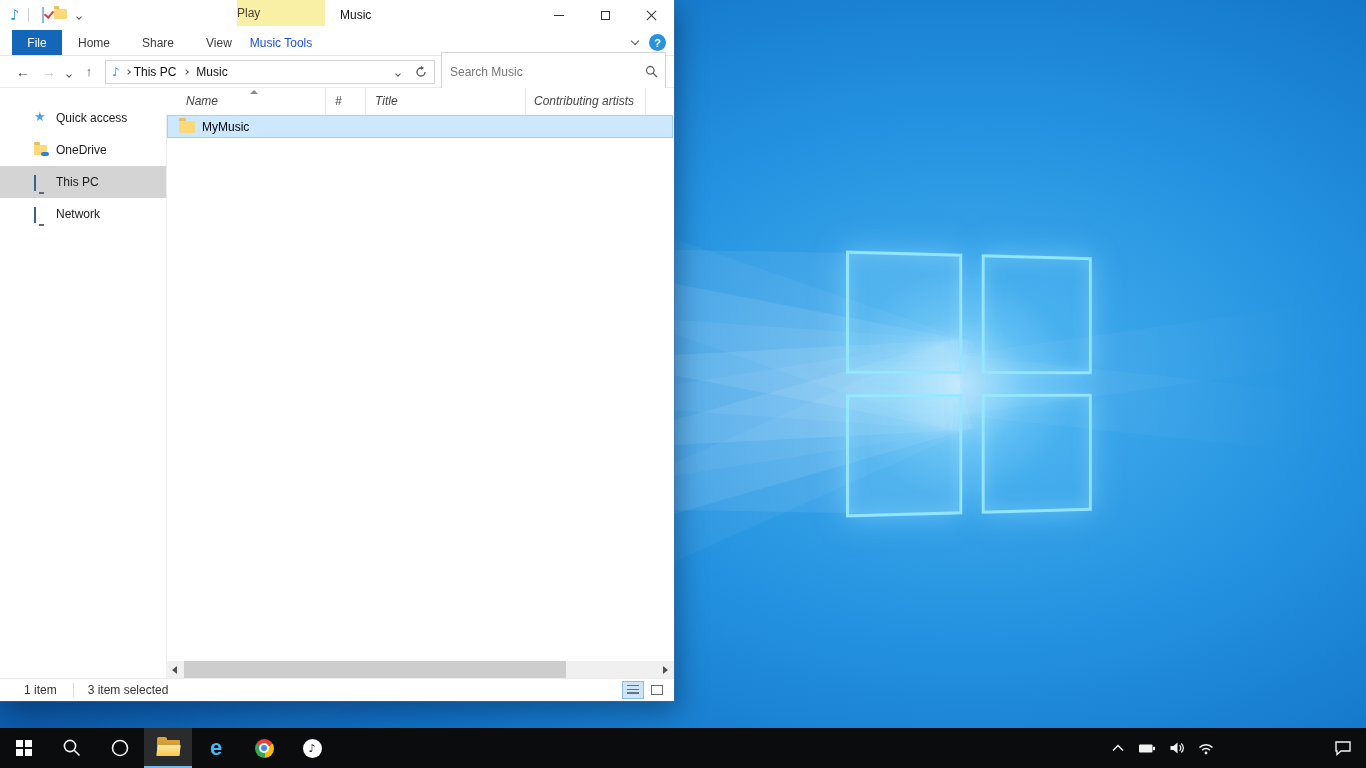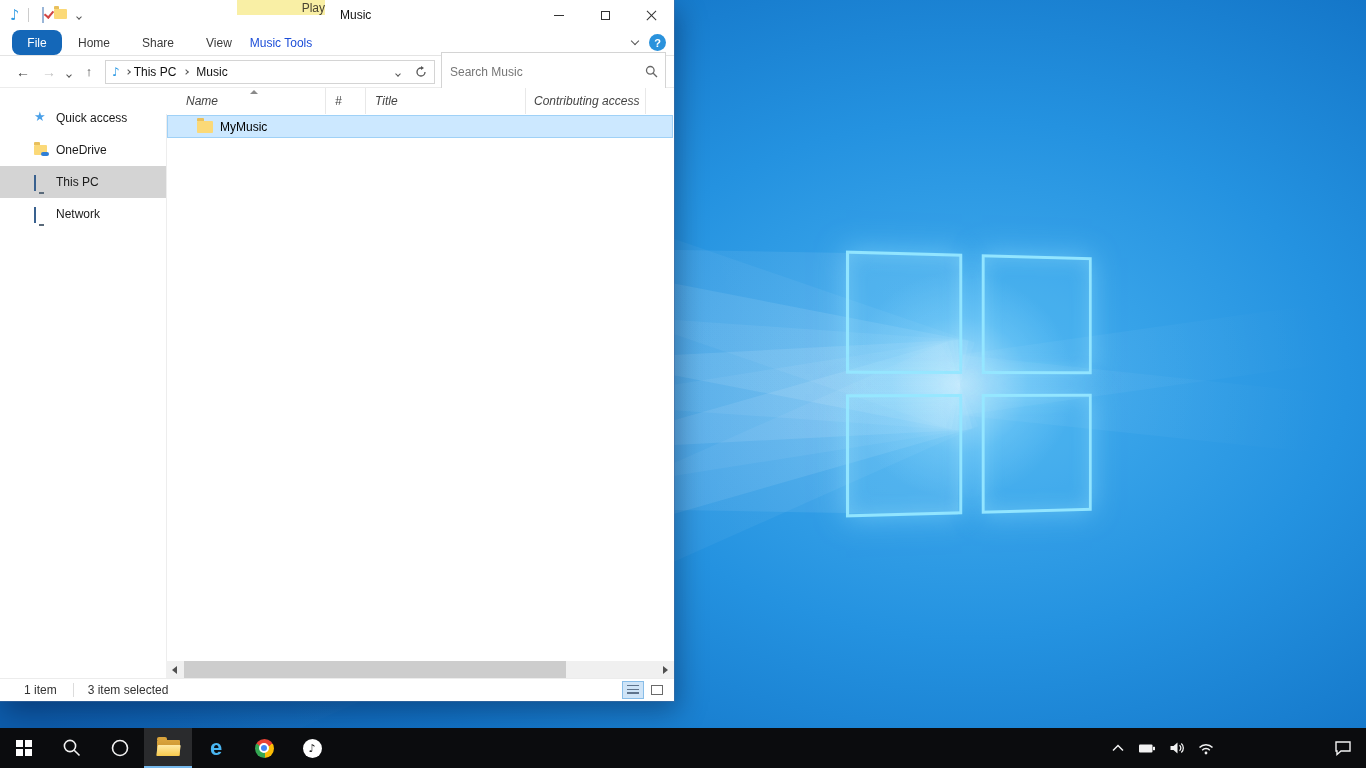--- a/index.html
+++ b/index.html
@@ -35,35 +35,35 @@
   .ico-check{width:12px;height:12px;border:1px solid #9ab6d8;background:#fff;position:relative;}
   .ico-check::after{content:"";position:absolute;left:3px;top:1px;width:4px;height:7px;
     border-right:2px solid #d04545;border-bottom:2px solid #d04545;transform:rotate(40deg);}
   .folder{position:relative;background:#fbd978;border-radius:1px;display:inline-block;}
   .folder::before{content:"";position:absolute;left:0;top:-3px;width:45%;height:3px;background:#e9c05c;border-radius:1px 1px 0 0;}
   .f13{width:13px;height:10px;}
   .f16{width:16px;height:12px;}
   .chev{display:inline-block;width:6px;height:6px;border-right:1.4px solid #555;border-bottom:1.4px solid #555;transform:rotate(45deg);}
   .chev.sm{width:4px;height:4px;}
   .chev.right{transform:rotate(-45deg);}
-  .play-tab{position:absolute;left:237px;top:0;width:88px;height:15px;background:#f9efa5;
-    display:flex;align-items:center;justify-content:flex-end;color:#4a4433;}
+  .play-tab{position:absolute;left:237px;top:0;width:88px;height:26px;background:#f9efa5;
+    display:flex;align-items:center;justify-content:flex-start;color:#4a4433;}
   .win-title{position:absolute;left:340px;top:0;height:30px;line-height:30px;color:#111;}
   .win-controls{position:absolute;right:0;top:0;height:30px;display:flex;}
   .wc{width:46px;height:30px;display:flex;align-items:center;justify-content:center;position:relative;}
   .ico-min{width:10px;height:1px;background:#333;}
   .ico-max{width:9px;height:9px;border:1px solid #333;}
   .ico-x{width:11px;height:11px;position:relative;}
   .ico-x::before,.ico-x::after{content:"";position:absolute;left:-1px;top:5px;width:13px;height:1.2px;background:#333;}
   .ico-x::before{transform:rotate(45deg);} .ico-x::after{transform:rotate(-45deg);}
 
   
   .ribbonrow{position:absolute;left:0;top:30px;right:0;height:26px;background:#fff;border-bottom:1px solid #e4e4e4;
     display:flex;align-items:stretch;}
-  .file-tab{margin-left:12px;width:50px;background:#1467b8;color:#fff;display:flex;align-items:center;justify-content:center;border-radius:8px;}
+  .file-tab{margin-left:12px;width:50px;background:#1467b8;color:#fff;display:flex;align-items:center;justify-content:center;}
   .rtab{padding:0 16px;display:flex;align-items:center;color:#3a3a3a;}
   .ctx-tab{position:absolute;left:237px;top:0;width:88px;height:100%;display:flex;align-items:center;justify-content:center;color:#1d4ed8;}
   .ribbon-caret{position:absolute;right:36px;top:8px;}
   .help-btn{position:absolute;right:8px;top:4px;width:17px;height:17px;border-radius:50%;background:#2a92dc;color:#fff;
     font-size:11px;font-weight:bold;display:flex;align-items:center;justify-content:center;}
 
   
   .addrrow{position:absolute;left:0;top:56px;right:0;height:32px;display:flex;align-items:center;background:#fff;border-bottom:1px solid #ececec;}
   .navbtn{width:26px;text-align:center;font-size:14px;color:#3c3c3c;line-height:1;}
   .navbtn.first{margin-left:10px;}
@@ -97,21 +97,21 @@
   .hcol{position:relative;display:flex;align-items:center;border-right:1px solid #e8e8e8;overflow:hidden;white-space:nowrap;}
   .hcol.c-name{width:160px;padding-left:20px;}
   .hcol.c-num{width:40px;padding-left:9px;}
   .hcol.c-title{width:160px;padding-left:9px;}
   .hcol.c-artists{width:120px;padding-left:8px;}
   .hcol.c-album{flex:1;padding-left:9px;border-right:0;margin-top:27px;}
   .sort-up{position:absolute;left:84px;top:2px;width:0;height:0;
     border-left:4px solid transparent;border-right:4px solid transparent;border-bottom:4px solid #8a8a8a;}
   .vline{position:absolute;left:166px;top:88px;bottom:40px;width:1px;background:#ededed;}
   .filerow{position:absolute;left:167px;top:115px;right:1px;height:23px;background:#cce8ff;border:1px solid #9fd1f7;
-    display:flex;align-items:center;padding-left:29px;}
+    display:flex;align-items:center;padding-left:11px;}
   .fname{margin-left:7px;color:#000;}
 
   
   .hscroll{position:absolute;left:166px;right:0;bottom:23px;height:17px;background:#f0f0f0;}
   .sarrow{position:absolute;top:0;width:17px;height:17px;display:flex;align-items:center;justify-content:center;}
   .sarrow.l{left:0;} .sarrow.r{right:0;}
   .tri-l{width:0;height:0;border-top:4px solid transparent;border-bottom:4px solid transparent;border-right:5px solid #505050;}
   .tri-r{width:0;height:0;border-top:4px solid transparent;border-bottom:4px solid transparent;border-left:5px solid #505050;}
   .sthumb{position:absolute;left:18px;top:0;width:382px;height:17px;background:#cdcdcd;}
 
@@ -278,21 +278,21 @@
         <span class="sort-up"></span>
         <span>Name</span>
       </div>
       <div class="hcol c-num">
         <span>#</span>
       </div>
       <div class="hcol c-title">
         <span>Title</span>
       </div>
       <div class="hcol c-artists">
-        <span>Contributing access</span>
+        <span>Contributing artists</span>
       </div>
       <div class="hcol c-album">
         <span>Alb</span>
       </div>
     </div>
 
     <div class="filerow">
       <span class="folder f16"></span>
       <span class="fname">MyMusic</span>
     </div>

